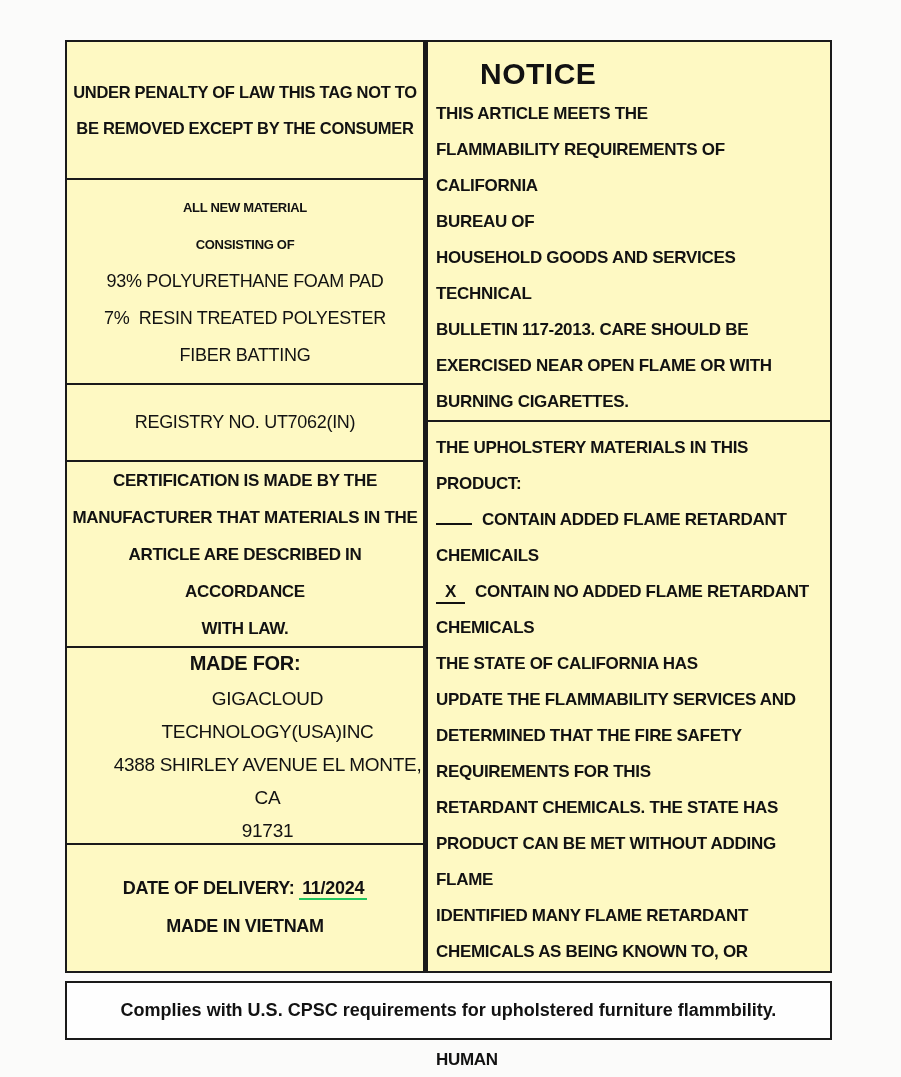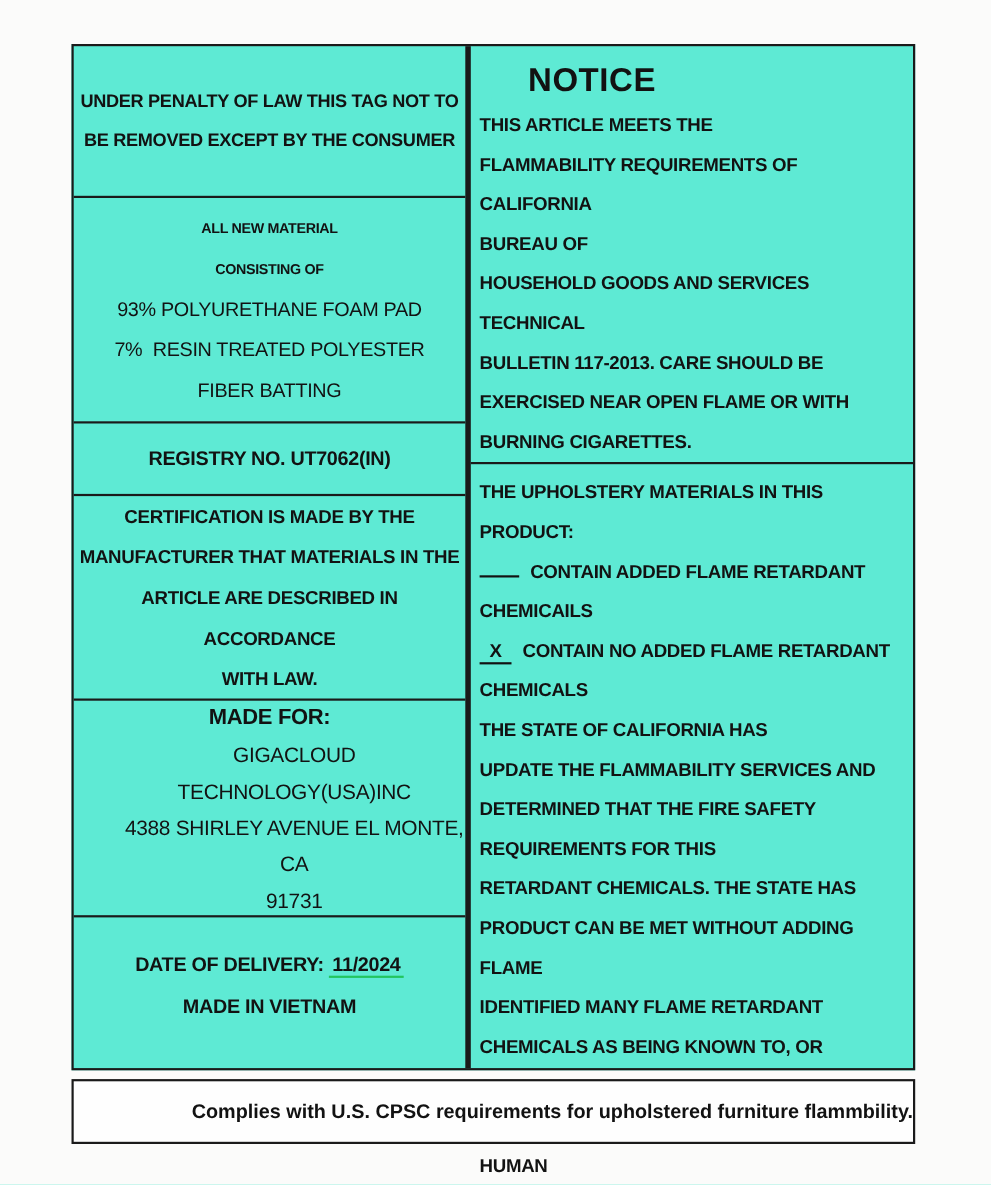--- a/index.html
+++ b/index.html
@@ -5,40 +5,40 @@
   html,body { margin:0; padding:0; }
   body {
     width:901px; height:1077px; position:relative;
     background:#fbfbfa; color:#121212;
     font-family:"Liberation Sans", sans-serif;
     -webkit-font-smoothing:antialiased;
   }
   .main-box {
     position:absolute; left:65px; top:40px;
     width:767px; height:933px; box-sizing:border-box;
-    border:2px solid #1a1a1a; background:#5eead4;
+    border:2px solid #1a1a1a; background:#fef9c3;
     display:flex;
   }
   
   .col-left {
     width:361px; box-sizing:border-box; flex:0 0 auto;
     border-right:5px solid #1a1a1a;
     display:flex; flex-direction:column;
   }
   .cell {
     box-sizing:border-box; border-bottom:2px solid #1a1a1a;
     display:flex; flex-direction:column; align-items:center; justify-content:center;
     text-align:center; letter-spacing:-0.3px;
   }
   .cell:last-child { border-bottom:none; }
   .s1 { height:138px; font-weight:bold; font-size:16.5px; line-height:36px; }
   .s2 { height:205px; }
   .s2 .mat-head { font-weight:bold; font-size:13px; line-height:37px; }
   .s2 .mat-list { font-size:18px; line-height:37px; }
-  .s3 { height:66px;  font-weight:bold; font-size:18px;text-align:center; }
+  .s3 { height:77px;  font-weight:normal; font-size:18px;text-align:center; }
   .s4 { height:186px; font-weight:bold; font-size:17px; line-height:37px; }
   .s5 { height:197px; }
   .s5 .made-for { font-weight:bold; font-size:20px; line-height:38px; }
   .s5 .address  { font-size:19px; line-height:33px;margin-left:45px; }
   .s6 { height:124px; font-weight:bold; font-size:18px; line-height:38px; }
   .date-val { border-bottom:2px solid #22c55e; padding:0 3px; }
   .pre { white-space:pre-wrap; }
   
   .col-right { flex:1 1 auto; display:flex; flex-direction:column; }
   .sA {
@@ -60,21 +60,21 @@
   }
   .xmark {
     display:inline-block; border-bottom:2px solid #121212;
     padding:0 9px; margin-right:10px; line-height:1.1;
   }
   
   .footer-box {
     position:absolute; left:65px; top:981px;
     width:767px; height:59px; box-sizing:border-box;
     border:2px solid #1a1a1a; background:#fefefe;
-    display:flex; align-items:center; justify-content:flex-end;
+    display:flex; align-items:center; justify-content:center;
     font-weight:bold; font-size:18px;
   }
 </style>
 </head>
 <body>
 
 <div class="main-box">
   <div class="col-left">
 
     <div class="cell s1">

